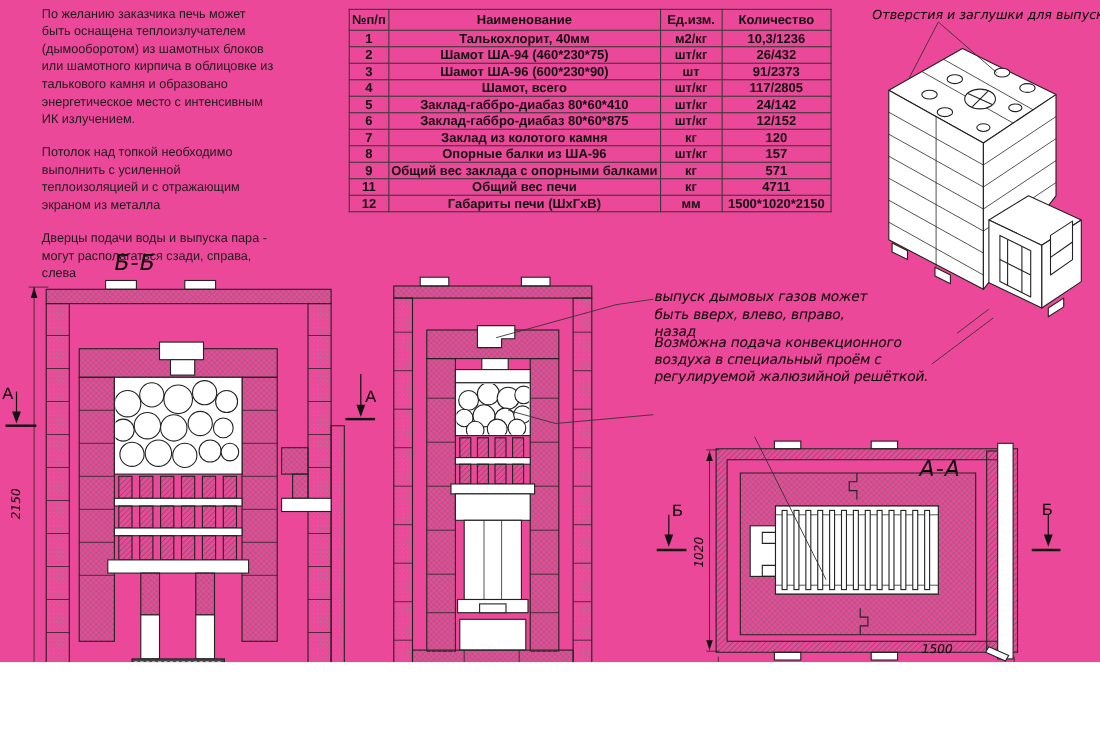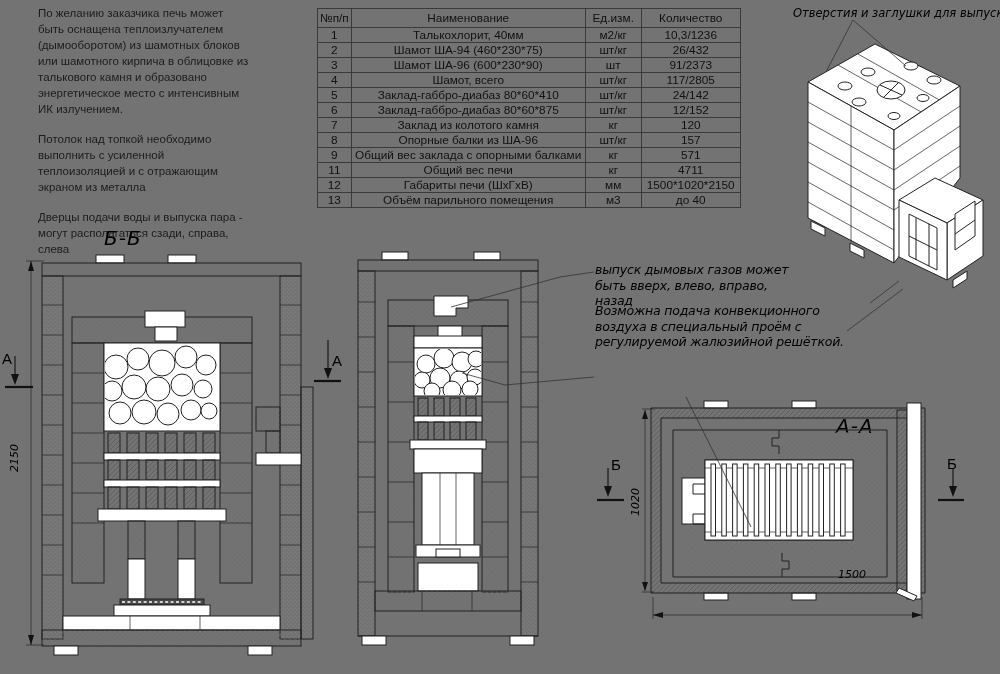--- a/index.html
+++ b/index.html
@@ -1,26 +1,26 @@
 <!DOCTYPE html>
 <html><head>
 <meta charset="utf-8">
 <style>
   html,body{margin:0;padding:0;background:#fff;}
-  #page{position:relative;width:1000px;height:674px;background:#737373;
+  #page{position:relative;width:1000px;height:602px;background:#ec4899;
         font-family:"Liberation Sans",sans-serif;color:#111;overflow:hidden;}
   .abs{position:absolute;}
   svg.abs{overflow:visible;}
   
   .intro{width:214px;font-size:11.5px;line-height:16px;color:#1c1c1c;}
   .intro p{margin:0 0 14px 0;}
   
   table.spec{border-collapse:collapse;table-layout:fixed;font-size:11.8px;color:#111;}
   .spec th,.spec td{border:1px solid #3a3a3a;text-align:center;vertical-align:middle;
-        padding:0 2px;white-space:nowrap;overflow:hidden;font-weight:normal;}
+        padding:0 2px;white-space:nowrap;overflow:hidden;font-weight:bold;}
   .spec thead tr{height:19px;}
   .spec tbody tr{height:14.85px;}
   
   .script{font-family:"DejaVu Sans",sans-serif;font-style:italic;color:#000;}
   .anno{font-size:12.5px;line-height:15.5px;letter-spacing:-0.2px;}
   .title-lbl{font-size:20px;letter-spacing:1px;}
   .mark-lbl{font-size:15px;font-family:"Liberation Sans",sans-serif;font-style:normal;}
   .dim-lbl{font-size:11px;}
   .rot{transform:rotate(-90deg);transform-origin:left top;white-space:nowrap;}
   .nowrap{white-space:nowrap;}
@@ -136,26 +136,20 @@
           <td>11</td>
           <td>Общий вес печи</td>
           <td>кг</td>
           <td>4711</td>
         </tr>
         <tr>
           <td>12</td>
           <td>Габариты печи (ШхГхВ)</td>
           <td>мм</td>
           <td>1500*1020*2150</td>
-        </tr>
-        <tr>
-          <td>13</td>
-          <td>Объём парильного помещения</td>
-          <td>м3</td>
-          <td>до 40</td>
         </tr>
       </tbody>
   </table>
 
   <div class="abs script nowrap" style="left:793px;top:6px;font-size:11.5px;">Отверстия и заглушки для выпуска пара</div>
 
   <svg class="abs" style="left:795px;top:28px;" width="205" height="245" viewBox="0 0 205 245">
     <g stroke-linejoin="round">
       <polygon class="w" points="13,54 80,16 165,58 99,102"></polygon>
       <line class="thin" x1="43" y1="37" x2="128" y2="85"></line>
@@ -479,21 +473,21 @@
       <line class="thin" x1="11" y1="199" x2="11" y2="221"></line>
       <line class="thin" x1="280" y1="199" x2="280" y2="221"></line>
       <line class="thin" x1="11" y1="217" x2="280" y2="217"></line>
       <path class="tri" d="M11,217 l10,-3 v6 Z"></path>
       <path class="tri" d="M280,217 l-10,-3 v6 Z"></path>
     </g>
   </svg>
 
   <div class="abs script dim-lbl rot" style="left:8px;top:472px;">2150</div>
   <div class="abs script dim-lbl rot" style="left:629px;top:516px;">1020</div>
-  <div class="abs script dim-lbl" style="left:838px;top:568px;">1500</div>
+  <div class="abs script dim-lbl" style="left:838px;top:584px;">1500</div>
 
   <div class="abs script mark-lbl" style="left:2px;top:350px;">А</div>
   <div class="abs script mark-lbl" style="left:332px;top:352px;">А</div>
   <div class="abs script mark-lbl" style="left:611px;top:456px;">Б</div>
   <div class="abs script mark-lbl" style="left:947px;top:455px;">Б</div>
 
   <svg class="abs" style="left:0;top:0;" width="1000" height="674" viewBox="0 0 1000 674">
     <g>
       <path class="lead" d="M853,20 L826,72"></path>
       <path class="lead" d="M853,20 L906,66"></path>

